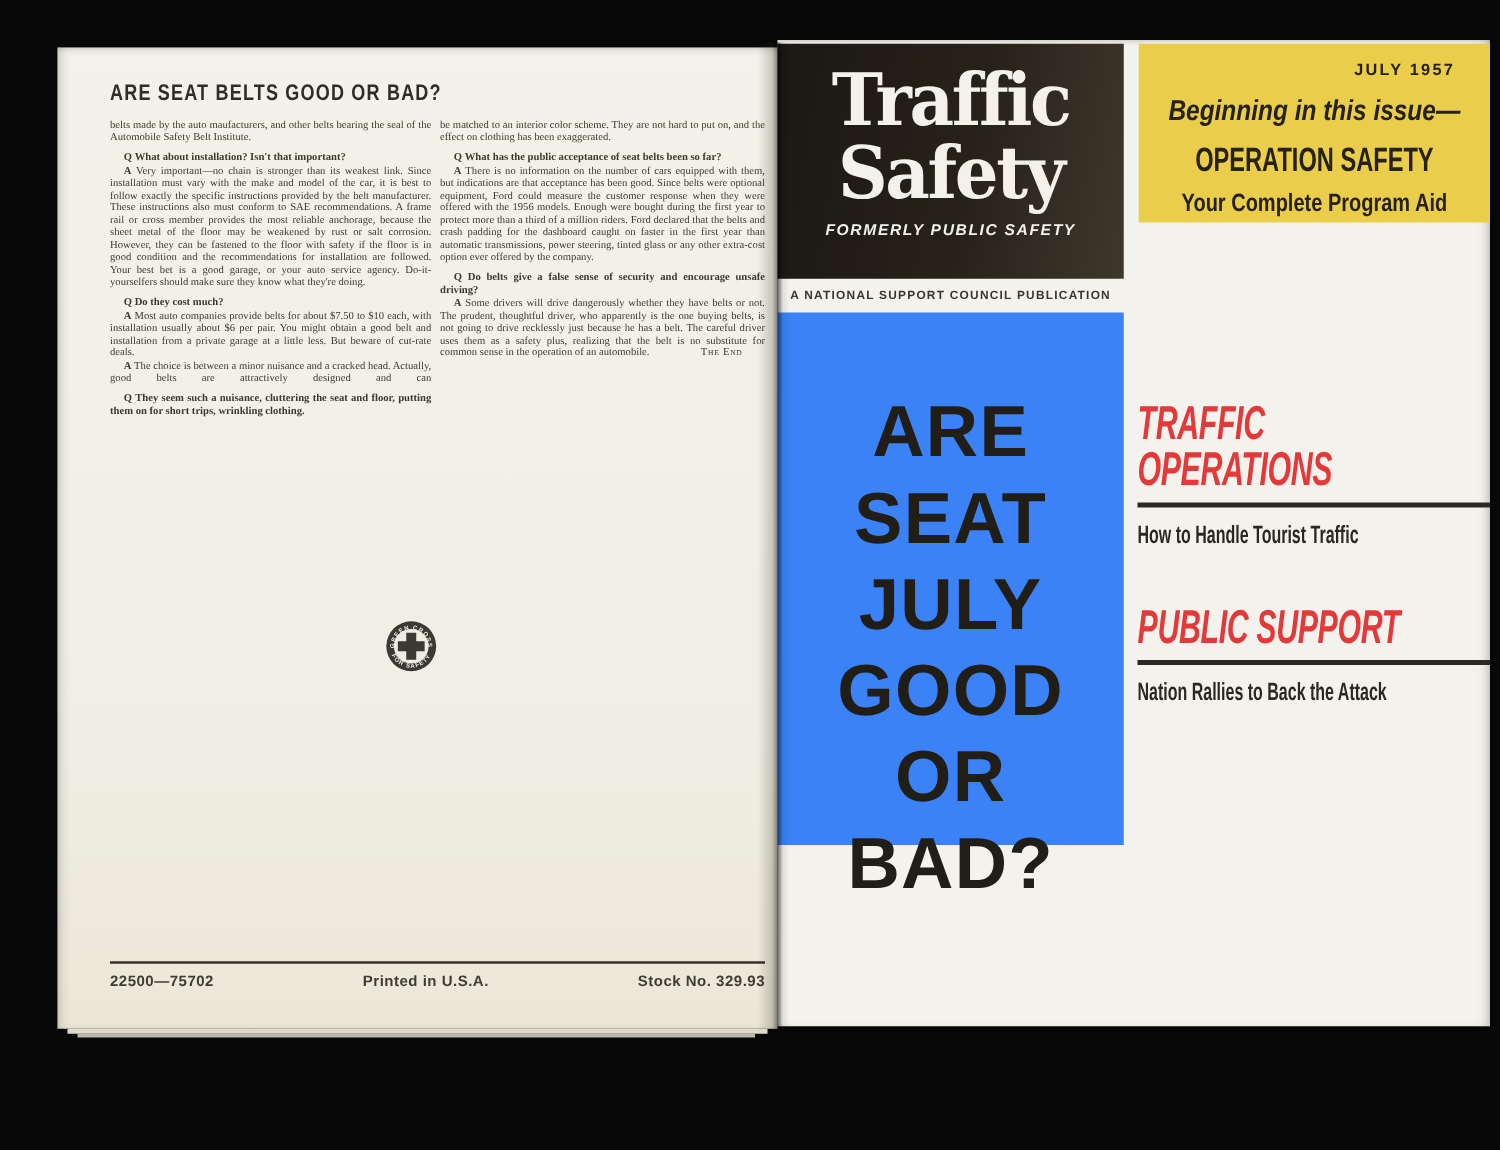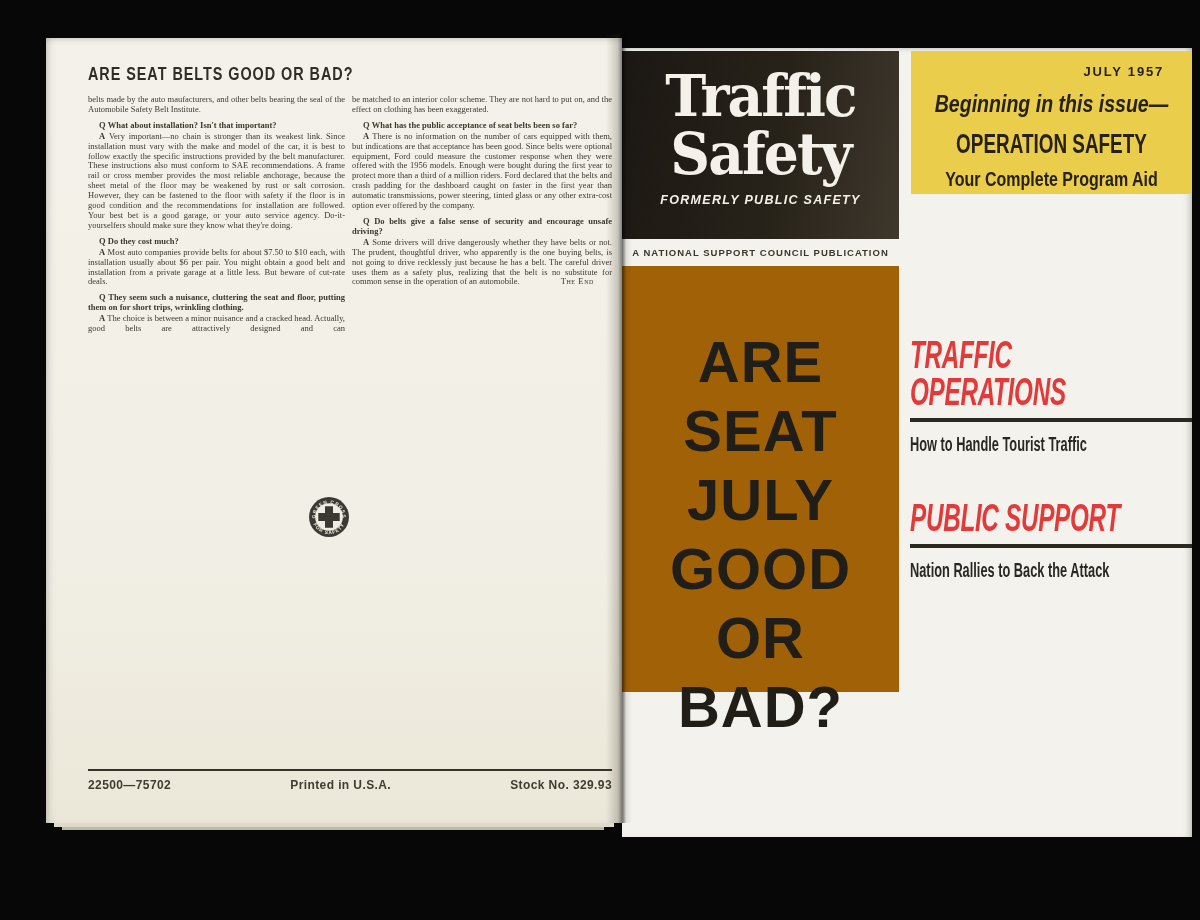--- a/index.html
+++ b/index.html
@@ -31,34 +31,34 @@
     font-variant:small-caps;letter-spacing:.6px;font-weight:500;}
 
   .seal{position:absolute;left:262px;top:458px;width:42px;height:42px;opacity:.92;}
 
   .footer-rule{position:absolute;left:42px;top:731px;width:524px;height:2px;background:#37342c;}
   .footer-row{position:absolute;left:42px;top:740px;width:524px;display:flex;
     justify-content:space-between;align-items:baseline;
     font-size:12px;font-weight:bold;color:#3f3c33;letter-spacing:.4px;}
 
   
-  .page-right{position:absolute;left:622px;top:48px;width:570px;height:789px;background:#f4f2ec;
+  .page-right{position:absolute;left:622px;top:32px;width:570px;height:789px;background:#f4f2ec;
     box-shadow:inset -6px 0 9px -6px rgba(0,0,0,.35), inset 0 4px 6px -5px rgba(0,0,0,.3);}
 
   .masthead{position:absolute;left:0;top:3px;width:277px;height:188px;text-align:center;
     background:linear-gradient(100deg,#1b1713 0%,#272219 55%,#3e372c 100%);color:#f3f1e9;}
   .masthead-title{padding-top:16px;font-family:"DejaVu Serif",serif;font-weight:bold;
     font-size:58px;line-height:58px;letter-spacing:-2px;transform:scaleX(.95);transform-origin:center top;}
   .masthead-tagline{margin-top:10px;font-style:italic;font-weight:bold;font-size:12.5px;letter-spacing:1.3px;}
 
   .pub-strip{position:absolute;left:0;top:191px;width:277px;height:27px;display:flex;
     align-items:center;justify-content:center;font-size:9.5px;font-weight:bold;
     letter-spacing:1px;color:#3a362e;white-space:nowrap;}
 
-  .feature-panel{position:absolute;left:0;top:218px;width:277px;height:426px;background:#a16207;}
+  .feature-panel{position:absolute;left:0;top:218px;width:277px;height:426px;background:#3b82f6;}
   .feature{padding-top:61px;text-align:center;font-weight:bold;font-size:58px;line-height:69px;
     letter-spacing:1px;color:#211e18;}
 
   .issue-banner{position:absolute;left:289px;top:3px;width:281px;height:143px;
     background:#eacd4b;color:#262219;}
   .issue-date{text-align:right;padding:13px 28px 0 0;font-size:13px;font-weight:bold;letter-spacing:1.8px;}
   .issue-kicker{margin-top:12px;text-align:center;font-size:23px;font-weight:bold;font-style:italic;
     transform:scaleX(.85);transform-origin:center;white-space:nowrap;}
   .issue-title{margin-top:11px;text-align:center;font-size:27px;font-weight:bold;
     transform:scaleX(.7);transform-origin:center;white-space:nowrap;}
@@ -86,22 +86,22 @@
 
   <div class="page-left">
     <h1 class="article-title">ARE SEAT BELTS GOOD OR BAD?</h1>
 
     <div class="col col-1">
         <p class="para cont">belts made by the auto maufacturers, and other belts bearing the seal of the Automobile Safety Belt Institute.</p>
         <p class="para q"><b class="lbl">Q</b>&nbsp;What about installation? Isn't that important?</p>
         <p class="para a"><b class="lbl">A</b>&nbsp;Very important—no chain is stronger than its weakest link. Since installation must vary with the make and model of the car, it is best to follow exactly the specific instructions provided by the belt manufacturer. These instructions also must conform to SAE recommendations. A frame rail or cross member provides the most reliable anchorage, because the sheet metal of the floor may be weakened by rust or salt corrosion. However, they can be fastened to the floor with safety if the floor is in good condition and the recommendations for installation are followed. Your best bet is a good garage, or your auto service agency. Do-it-yourselfers should make sure they know what they're doing.</p>
         <p class="para q"><b class="lbl">Q</b>&nbsp;Do they cost much?</p>
         <p class="para a"><b class="lbl">A</b>&nbsp;Most auto companies provide belts for about $7.50 to $10 each, with installation usually about $6 per pair. You might obtain a good belt and installation from a private garage at a little less. But beware of cut-rate deals.</p>
+        <p class="para a runover"><b class="lbl">A</b>&nbsp;The choice is between a minor nuisance and a cracked head. Actually, good belts are attractively designed and can</p>
         <p class="para q"><b class="lbl">Q</b>&nbsp;They seem such a nuisance, cluttering the seat and floor, putting them on for short trips, wrinkling clothing.</p>
-        <p class="para a runover"><b class="lbl">A</b>&nbsp;The choice is between a minor nuisance and a cracked head. Actually, good belts are attractively designed and can</p>
       </div>
     <div class="col col-2">
         <p class="para cont">be matched to an interior color scheme. They are not hard to put on, and the effect on clothing has been exaggerated.</p>
         <p class="para q"><b class="lbl">Q</b>&nbsp;What has the public acceptance of seat belts been so far?</p>
         <p class="para a"><b class="lbl">A</b>&nbsp;There is no information on the number of cars equipped with them, but indications are that acceptance has been good. Since belts were optional equipment, Ford could measure the customer response when they were offered with the 1956 models. Enough were bought during the first year to protect more than a third of a million riders. Ford declared that the belts and crash padding for the dashboard caught on faster in the first year than automatic transmissions, power steering, tinted glass or any other extra-cost option ever offered by the company.</p>
         <p class="para q"><b class="lbl">Q</b>&nbsp;Do belts give a false sense of security and encourage unsafe driving?</p>
         <p class="para a"><b class="lbl">A</b>&nbsp;Some drivers will drive dangerously whether they have belts or not. The prudent, thoughtful driver, who apparently is the one buying belts, is not going to drive recklessly just because he has a belt. The careful driver uses them as a safety plus, realizing that the belt is no substitute for common sense in the operation of an automobile.<span class="the-end">The End</span></p>
       </div>
 
     <svg class="seal" viewBox="0 0 40 40">

